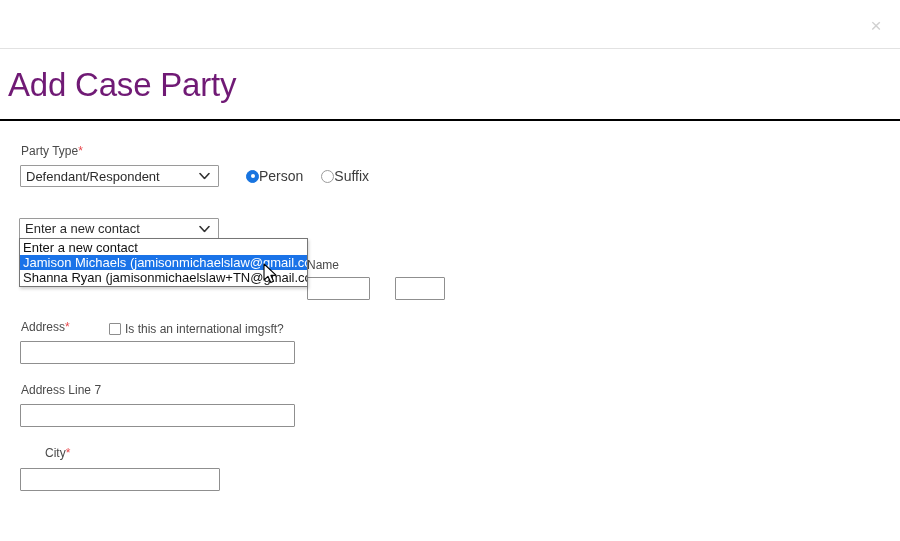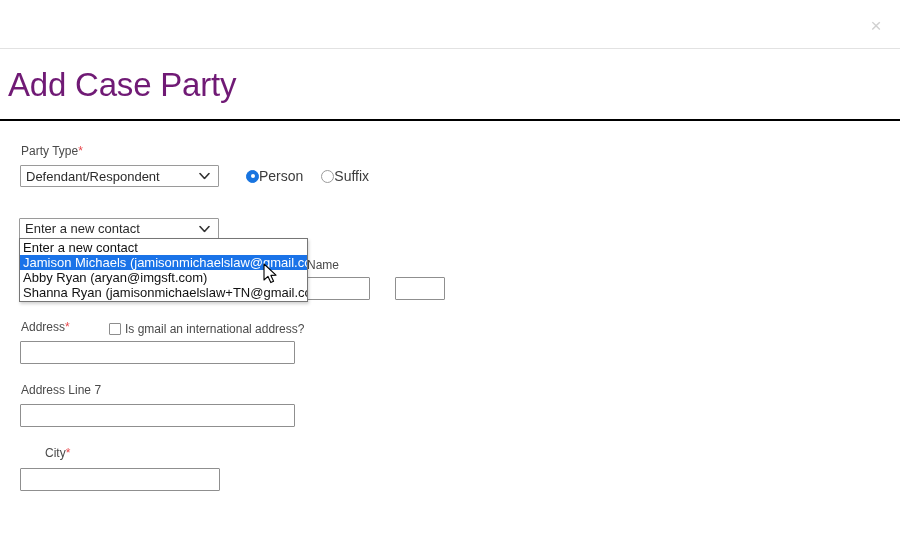--- a/index.html
+++ b/index.html
@@ -263,36 +263,35 @@
   <input class="text-input" style="left: 307px; top: 156px; width: 63px; height: 23px;" value="">
 
   <div class="field-label" style="left:395px; top:137px;margin-top:24px;">Suffix</div>
   <input class="text-input" style="left: 395px; top: 156px; width: 50px; height: 23px;" value="">
 
   <div class="field-label" style="left:21px; top:199px;">
     <span>Address</span><span class="req-star">*</span>
   </div>
   <div class="checkbox-row" style="top:201px;">
     <span class="checkbox"></span>
-    <span class="checkbox-label">Is gmail an international address?</span>
+    <span class="checkbox-label">Is this an international imgsft?</span>
   </div>
   <input class="text-input" style="left: 20px; top: 220px; width: 275px; height: 23px;" value="">
 
   <div class="field-label" style="left:21px; top:262px;">Address Line 7</div>
   <input class="text-input" style="left: 20px; top: 283px; width: 275px; height: 23px;" value="">
 
   <div class="field-label" style="left:21px; top:325px;margin-left:24px;">
     <span>City</span><span class="req-star">*</span>
   </div>
   <input class="text-input" style="left: 20px; top: 347px; width: 200px; height: 23px;" value="">
 
 </div>
 
 <div class="listbox">
   <div class="listbox-option">Enter a new contact</div>
   <div class="listbox-option selected">Jamison Michaels (jamisonmichaelslaw@gmail.com)</div>
-  <div class="listbox-option">Abby Ryan (aryan@imgsft.com)</div>
   <div class="listbox-option">Shanna Ryan (jamisonmichaelslaw+TN@gmail.com)</div>
 </div>
 
 <svg class="cursor" viewBox="0 0 16 22">
   <path d="M1 1 L1 17 L5 13.4 L7.8 19.6 L10.6 18.3 L7.9 12.4 L13 12.2 Z" fill="#ffffff" stroke="#000000" stroke-width="1.1" stroke-linejoin="round"></path>
 </svg>
 
 </body></html>

